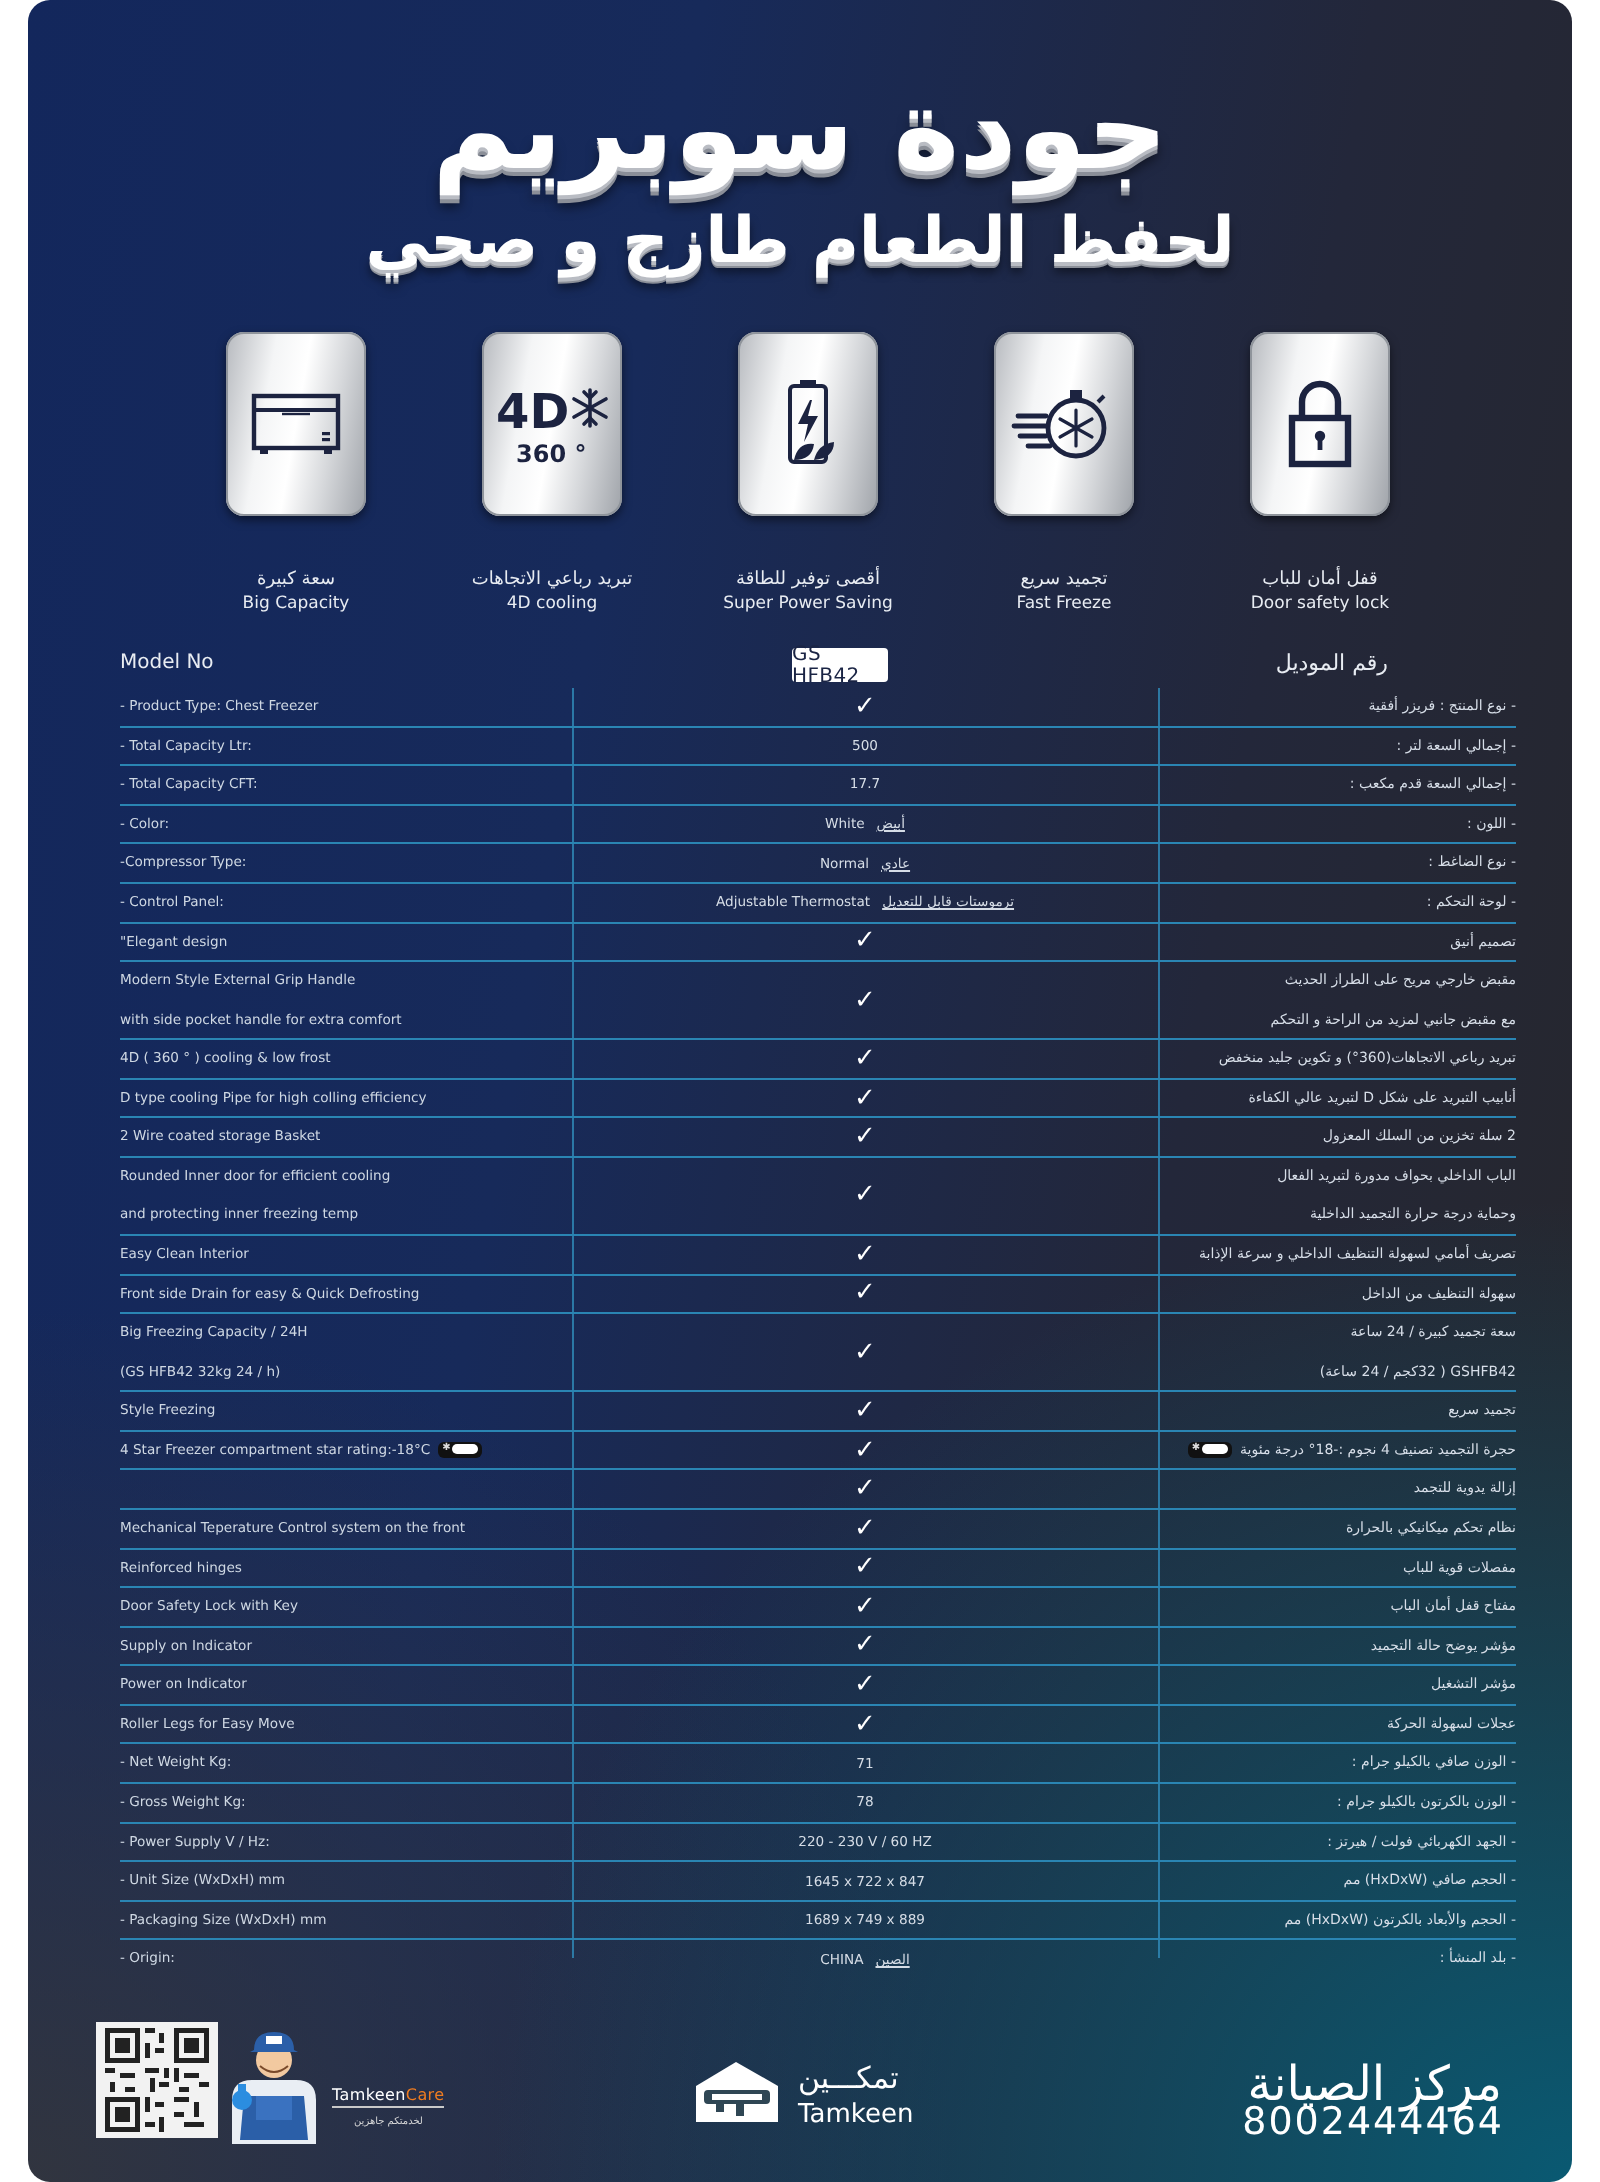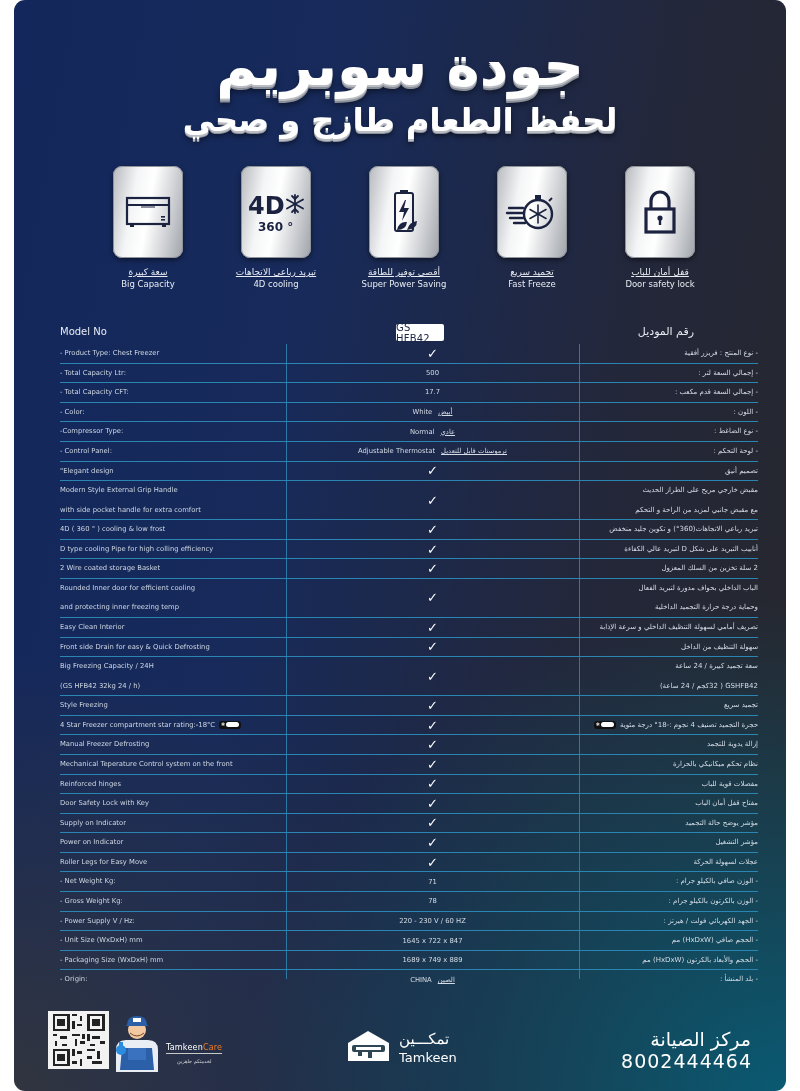--- a/index.html
+++ b/index.html
@@ -32,21 +32,21 @@
   
   .features { position: absolute; top: 166px; left: 80px; width: 620px; display: flex; justify-content: space-between; }
   .feature { width: 108px; display: flex; flex-direction: column; align-items: center; }
   .tile {
     width: 70px; height: 92px; border-radius: 9px;
     background: linear-gradient(100deg, #b6b9be 0%, #f4f5f6 30%, #ffffff 50%, #d6d8db 72%, #9fa3a9 100%);
     box-shadow: 0 0 0 1px #8f949b inset, 0 2px 5px rgba(0,0,0,0.5);
     display: flex; align-items: center; justify-content: center;
   }
   .tile svg { display: block; }
-  .feat-ar { margin-top: 8px; font-size: 9px; line-height: 12px; color: #e8ecf2; direction: rtl; text-align: center; white-space: nowrap; text-decoration: underline; }
+  .feat-ar { margin-top: 26px; font-size: 9px; line-height: 12px; color: #e8ecf2; direction: rtl; text-align: center; white-space: nowrap; }
   .feat-en { font-size: 8.5px; line-height: 12px; color: #e8ecf2; text-align: center; white-space: nowrap; }
 
   
   .model-row { position: absolute; top: 323px; left: 0; width: 772px; height: 20px; }
   .model-en { position: absolute; left: 46px; top: 3px; font-size: 10px; color: #e8ecf2; }
   .model-ar { position: absolute; right: 92px; top: 2px; font-size: 11px; color: #e8ecf2; direction: rtl; }
   .model-box {
     position: absolute; left: 382px; top: 1px; width: 48px; height: 17px;
     background: #ffffff; border-radius: 2px; color: #1a2444; font-size: 10px;
     display: flex; align-items: center; justify-content: center; letter-spacing: 0.2px;
@@ -74,21 +74,21 @@
   .qr svg { width: 100%; height: 100%; display: block; }
   .mascot { position: absolute; left: 100px; top: 1010px; width: 46px; height: 62px; }
   .tc-brand { position: absolute; left: 152px; top: 1043px; font-size: 8px; color: #ffffff; letter-spacing: 0.2px; border-bottom: 1px solid #c9c9c9; padding-bottom: 1px; }
   .tc-brand .care { color: #f07c20; }
   .tc-sub { position: absolute; left: 163px; top: 1058px; font-size: 5px; color: #d8d8d8; direction: rtl; }
 
   .tamkeen-logo { position: absolute; left: 332px; top: 1029px; width: 45px; height: 34px; }
   .tamkeen-ar { position: absolute; left: 385px; top: 1030px; font-size: 15px; color: #ffffff; direction: rtl; letter-spacing: 2px; font-weight: 300; }
   .tamkeen-en { position: absolute; left: 385px; top: 1050px; font-size: 13px; color: #ffffff; }
 
-  .svc-ar { position: absolute; right: 35px; top: 1028px; font-size: 19px; color: #ffffff; direction: rtl; letter-spacing: 2px; }
+  .svc-ar { position: absolute; right: 35px; top: 1028px; font-size: 24px; color: #ffffff; direction: rtl; letter-spacing: 2px; }
   .svc-num { position: absolute; right: 34px; top: 1050px; font-size: 19px; color: #ffffff; letter-spacing: 1px; }
 </style>
 </head>
 <body>
 
 <div class="poster">
 
   <div class="headline">
     <div class="h1">جودة سوبريم</div>
     <div class="h2">لحفظ الطعام طازج و صحي</div>
@@ -349,21 +349,20 @@
       <div class="c-val">
           <span class="check">✓</span>
         </div>
       <div class="c-ar"><span>حجرة التجميد تصنيف 4 نجوم :-18° درجة مئوية</span><span class="star-badge">
             <span class="pill"></span>
             <span class="sf">✱</span>
           </span></div>
     </div>
 
     <div class="row s">
-        <div class="c-en">Manual Freezer Defrosting</div>
         <div class="c-val">
           <span class="check">✓</span>
         </div>
         <div class="c-ar">إزالة يدوية للتجمد</div>
       </div>
 
     <div class="row s">
         <div class="c-en">Mechanical Teperature Control system on the front</div>
         <div class="c-val">
           <span class="check">✓</span>

